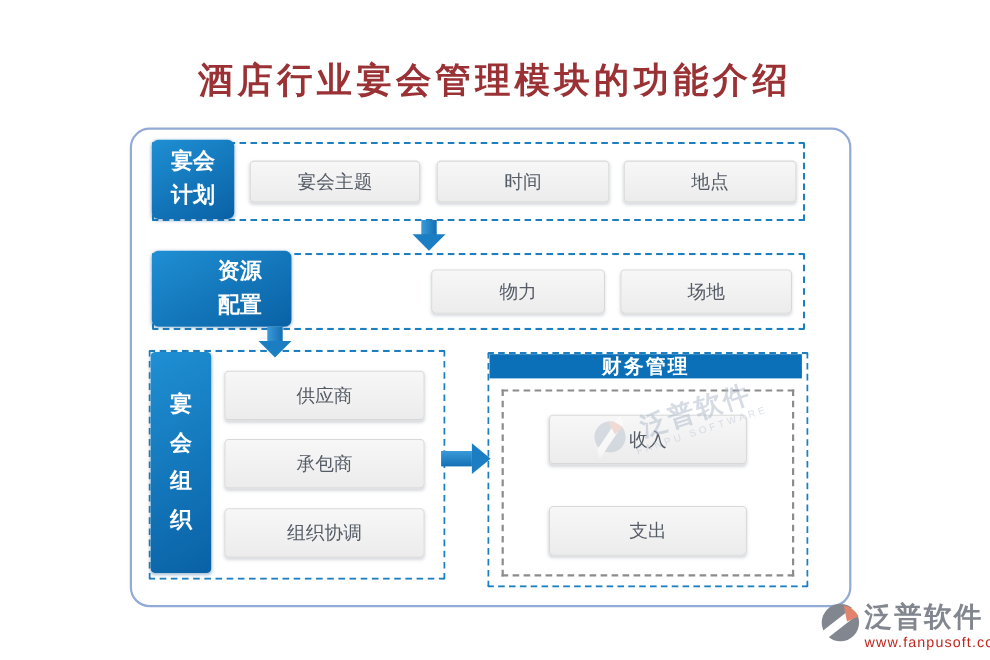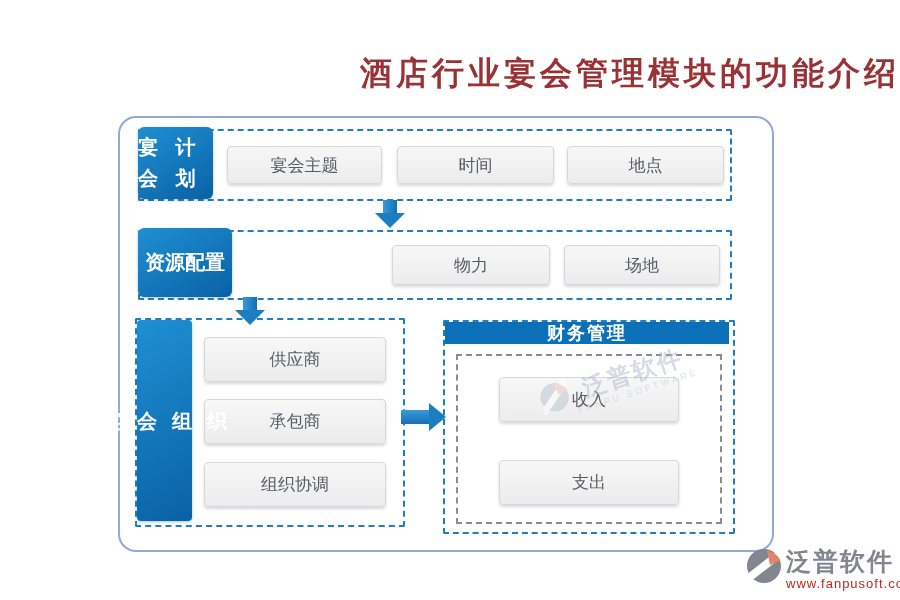--- a/index.html
+++ b/index.html
@@ -1,31 +1,31 @@
 <!DOCTYPE html>
 <html><head>
 <meta charset="utf-8">
 <style>
   html,body{margin:0;padding:0;background:#ffffff;}
   .page{position:relative;width:900px;height:600px;background:#ffffff;overflow:hidden;
         font-family:"Liberation Sans",sans-serif;}
 
-  .title{position:absolute;left:0;top:52px;width:900px;text-align:right;
+  .title{position:absolute;left:0;top:52px;width:900px;text-align:center;
          font-family:"DejaVu Serif","Liberation Serif",serif;
          font-size:32px;font-weight:700;letter-spacing:4px;color:#9a3235;}
 
   .container{position:absolute;left:118px;top:116px;width:652px;height:432px;
              border:2px solid #93a9d6;border-radius:18px;background:#ffffff;}
 
   .dashed-blue{position:absolute;border:2px dashed #1e7fc0;border-radius:2px;background:transparent;}
   .dashed-gray{position:absolute;border:2px dashed #8c8c8c;background:transparent;}
 
   .blabel{position:absolute;background:linear-gradient(150deg,#1f8fd3 0%,#0a61a5 100%);
           border-radius:6px;color:#ffffff;font-weight:700;font-size:20px;line-height:1.55;
-          display:flex;flex-direction:row;align-items:center;justify-content:center;
+          display:flex;flex-direction:column;align-items:center;justify-content:center;
           z-index:3;box-shadow:0 1px 3px rgba(10,80,140,.35);}
   .blabel.vert{line-height:1.0;gap:15px;}
 
   .gbox{position:absolute;background:linear-gradient(180deg,#f7f7f7,#ececec);
         border:1px solid #d8d8d8;border-radius:4px;
         box-shadow:0 2px 3px rgba(110,120,135,.28);
         display:flex;align-items:center;justify-content:center;
         font-family:"DejaVu Serif","Liberation Serif",serif;
         font-size:17px;color:#555c66;z-index:2;}
 
@@ -73,21 +73,21 @@
   <div class="gbox" style="left:227px;top:146px;width:153px;height:36px;text-align:right;">宴会主题</div>
   <div class="gbox" style="left:397px;top:146px;width:155px;height:36px;">时间</div>
   <div class="gbox" style="left:567px;top:146px;width:155px;height:36px;">地点</div>
 
   <div class="arrow-down" style="left:375px;top:200px;width:30px;height:28px;">
     <div class="stem" style="height:14px;"></div>
     <div class="head" style="top:13px;"></div>
   </div>
 
   <div class="dashed-blue" style="left:138px;top:230px;width:590px;height:66px;"></div>
-  <div class="blabel" style="left:138px;top:228px;width:94px;height:69px;">
+  <div class="blabel" style="left:138px;top:228px;width:94px;height:69px;padding-left:33px;">
     <span>资源</span>
     <span>配置</span>
   </div>
   <div class="gbox" style="left:392px;top:245px;width:156px;height:38px;">物力</div>
   <div class="gbox" style="left:564px;top:245px;width:154px;height:38px;">场地</div>
 
   <div class="arrow-down" style="left:235px;top:297px;width:30px;height:28px;">
     <div class="stem" style="height:14px;"></div>
     <div class="head" style="top:13px;"></div>
   </div>

